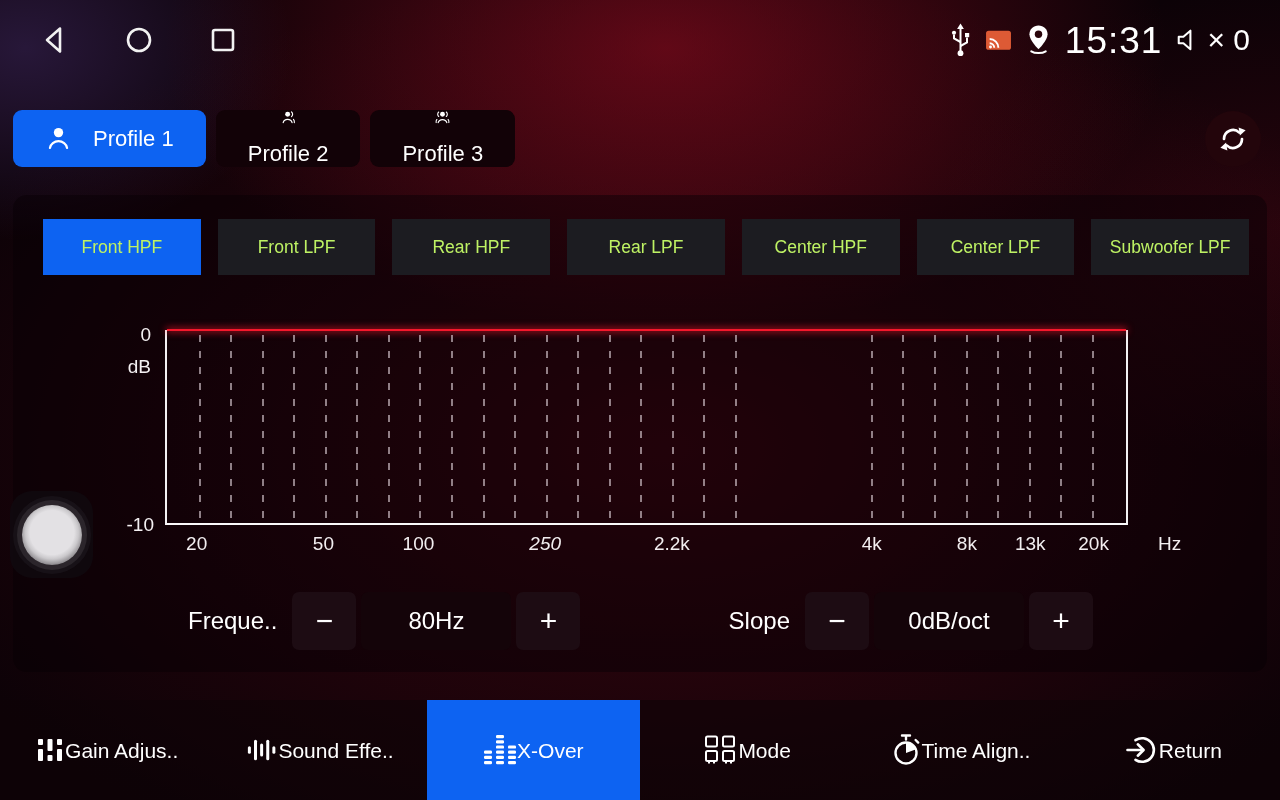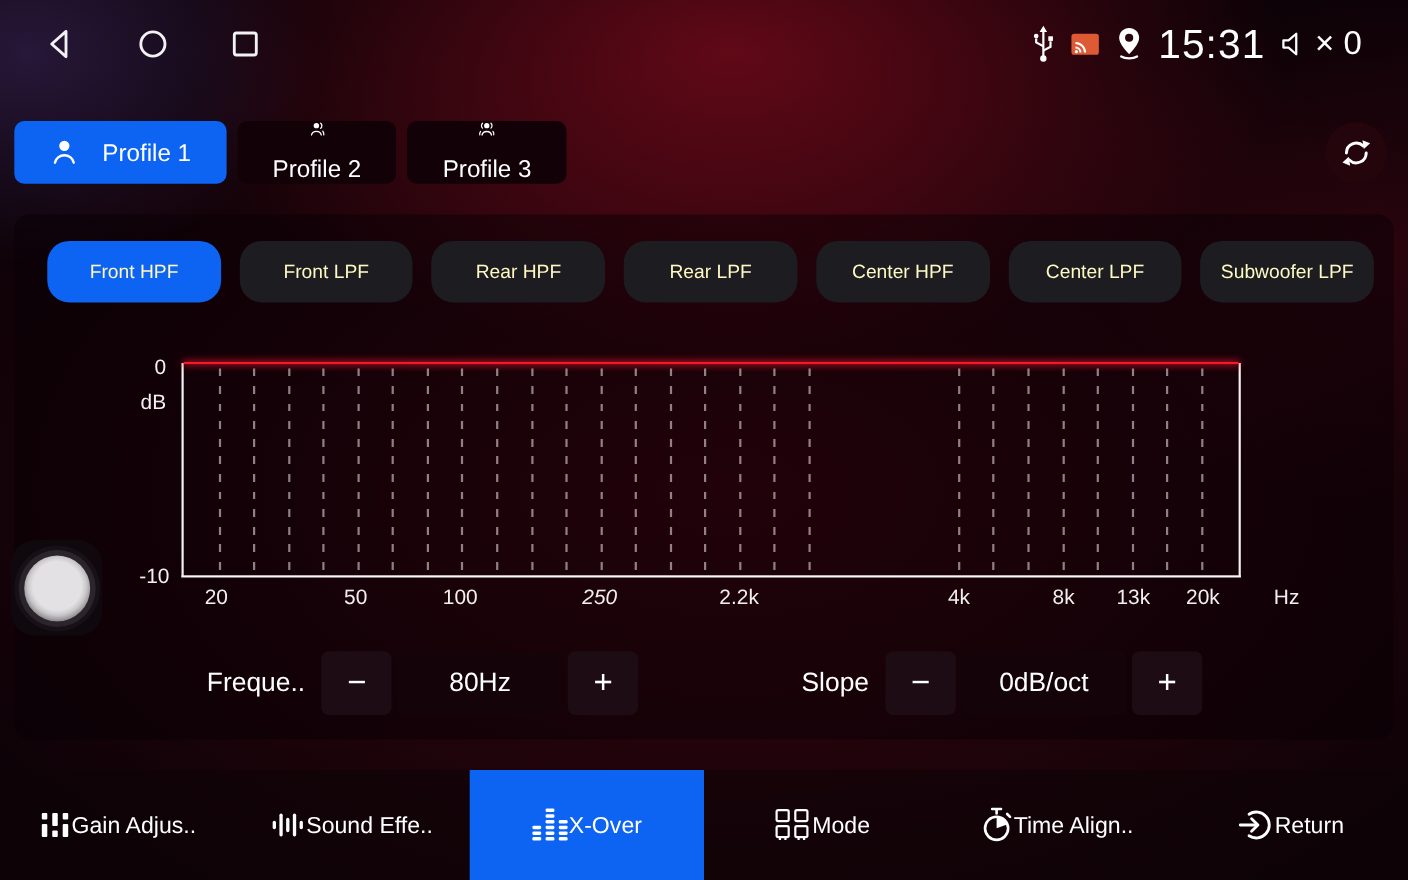--- a/index.html
+++ b/index.html
@@ -12,37 +12,37 @@
     position:relative;width:1280px;height:800px;
     background:
       radial-gradient(760px 430px at 52% 6%, rgba(168,14,36,.52), rgba(0,0,0,0) 66%),
       radial-gradient(430px 310px at 2% 6%, rgba(102,72,172,.30), rgba(0,0,0,0) 62%),
       radial-gradient(1120px 660px at 52% 56%, rgba(128,10,28,.38), rgba(0,0,0,0) 72%),
       radial-gradient(520px 360px at 100% 28%, rgba(130,12,32,.22), rgba(0,0,0,0) 66%),
       #0c0207;
   }
   svg{display:block;}
   
-  .status-bar{position:absolute;top:0;left:0;right:16px;height:80px;display:flex;align-items:center;justify-content:space-between;padding:0 26px 0 38px;box-sizing:border-box;}
+  .status-bar{position:absolute;top:0;left:0;right:4px;height:80px;display:flex;align-items:center;justify-content:space-between;padding:0 26px 0 38px;box-sizing:border-box;}
   .sys-nav{display:flex;align-items:center;gap:50px;}
   .sys-btn{background:none;border:none;padding:0;cursor:pointer;}
   .status-right{display:flex;align-items:center;gap:13px;}
   .time{font-size:37px;font-weight:400;letter-spacing:1px;line-height:1;}
   .vol-group{display:flex;align-items:center;gap:4px;}
   .vol-text{font-size:30px;line-height:1;}
   
   .profile-row{position:absolute;top:110px;left:13px;right:19px;height:57px;display:flex;align-items:center;}
   .profile-btn{height:57px;border:none;border-radius:9px;background:#120207;color:#fff;font-family:inherit;font-size:22px;display:flex;align-items:center;gap:16px;padding:0 32px;cursor:pointer;}
   .profile-btn + .profile-btn{margin-left:10px;flex-direction:column;}
   .profile-btn.active{background:var(--accent,#0d63f2);gap:21px;}
   .refresh-btn{margin-left:auto;width:56px;height:56px;border:none;border-radius:50%;background:#23050b;display:flex;align-items:center;justify-content:center;cursor:pointer;}
   
   .panel{position:absolute;top:195px;left:13px;width:1254px;height:477px;border-radius:14px;background:rgba(7,1,5,.45);}
   .filter-tabs{position:absolute;top:24px;left:18px;right:18px;display:flex;gap:5px;}
-  .ftab{flex:1;height:56px;border:none;border-radius:20px;background:#1c1c21;color:#fef9c3;font-family:inherit;font-size:17.5px;display:flex;align-items:center;justify-content:center;cursor:pointer;white-space:nowrap;margin-left:12px;}
+  .ftab{flex:1;height:56px;border:none;border-radius:0;background:#1c1c21;color:#bef264;font-family:inherit;font-size:17.5px;display:flex;align-items:center;justify-content:center;cursor:pointer;white-space:nowrap;margin-left:12px;}
   .ftab.active{background:var(--accent,#0d63f2);}
   
   .chart{position:absolute;left:152px;top:135px;width:963px;height:195px;}
   .plot{position:absolute;left:0;top:0;right:0;bottom:0;border-left:2px solid #f3f1f3;border-right:2px solid #f3f1f3;border-bottom:2px solid #fbfafb;}
   .gridline{position:absolute;top:5px;bottom:2px;width:2px;background-image:repeating-linear-gradient(to bottom,rgba(219,205,212,.62) 0 7px,rgba(0,0,0,0) 7px 16px);}
   .curve{position:absolute;left:0;right:0;top:-1px;height:2px;background:#f5172b;box-shadow:0 0 7px 1px rgba(255,25,45,.75);}
   .ylab{position:absolute;right:calc(100% + 14px);font-size:19px;color:#f4f0f2;white-space:nowrap;}
   .ylab-top{top:-6px;}
   .ylab-unit{top:26px;}
   .ylab-bottom{bottom:-11px;right:calc(100% + 11px);}

